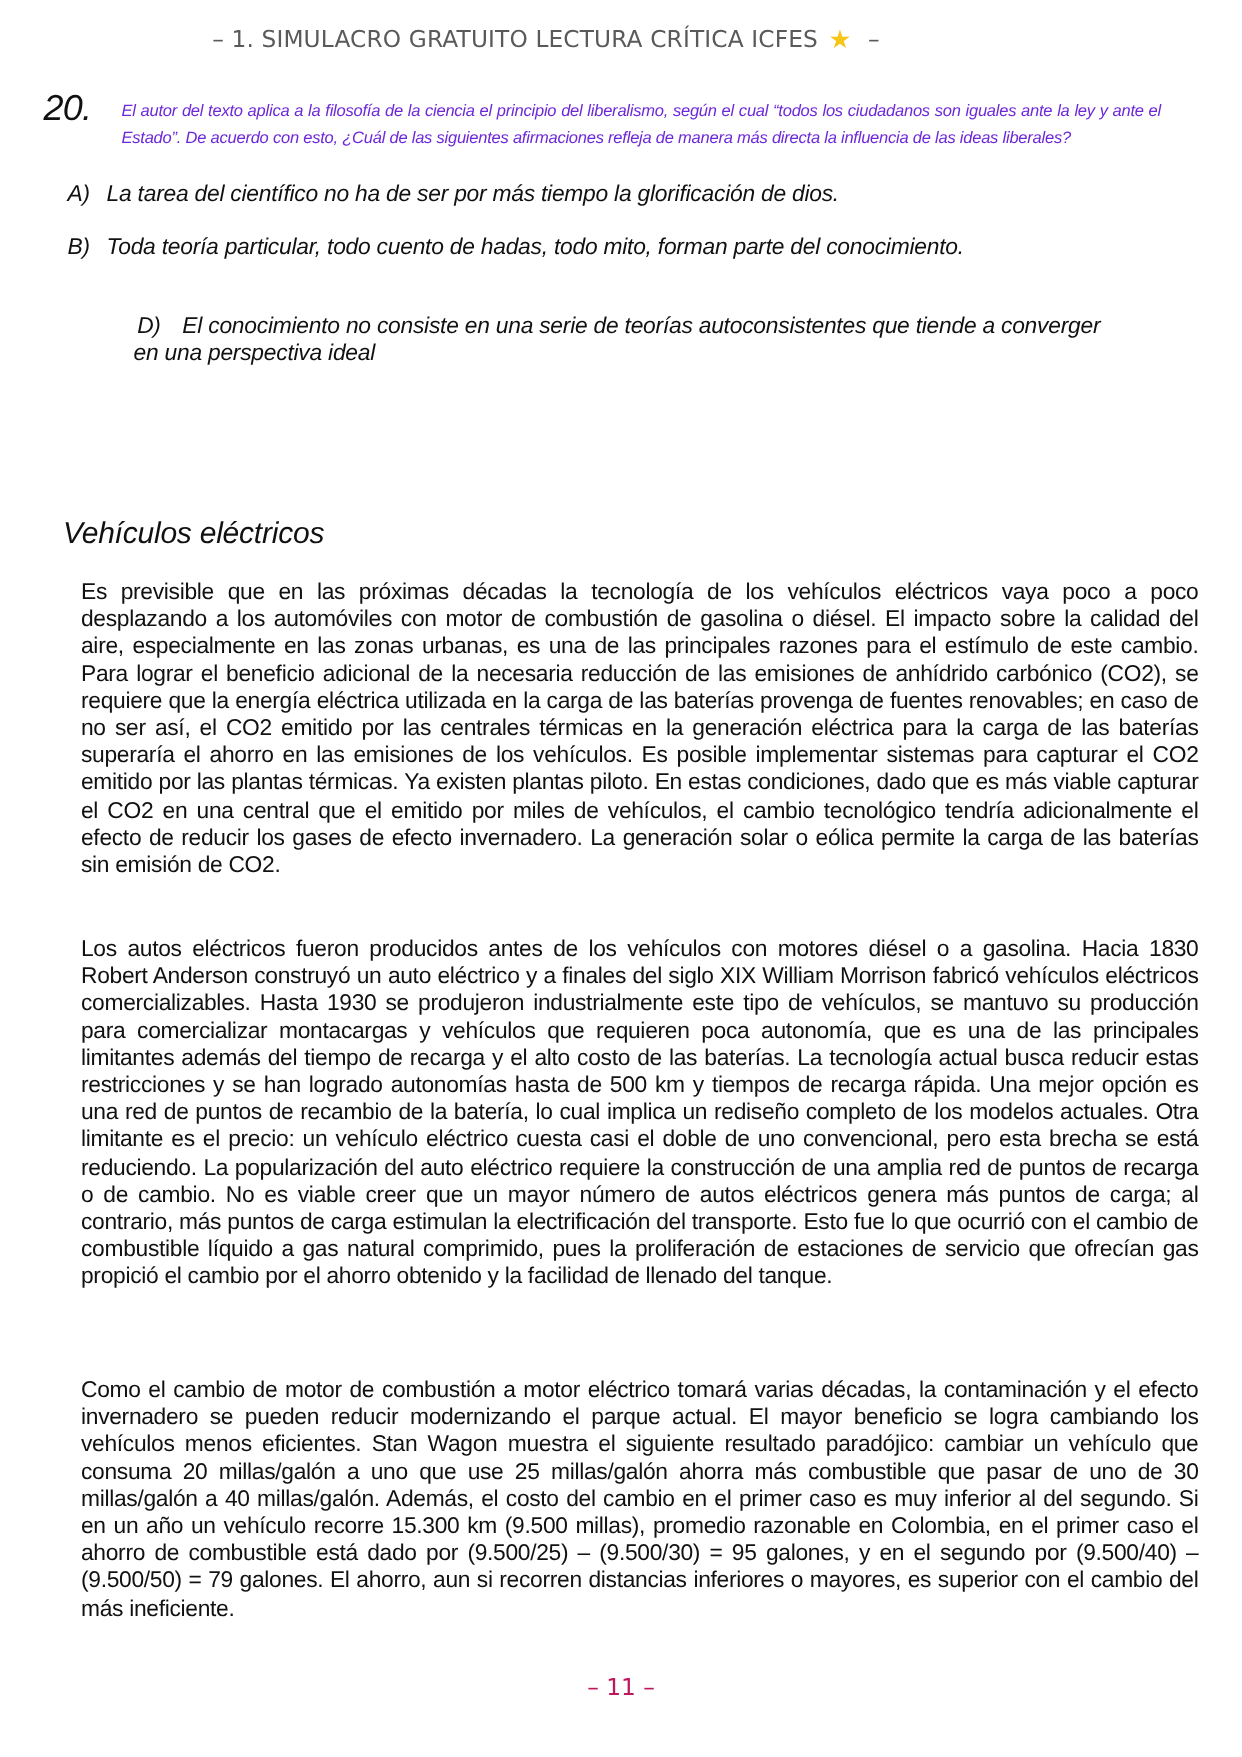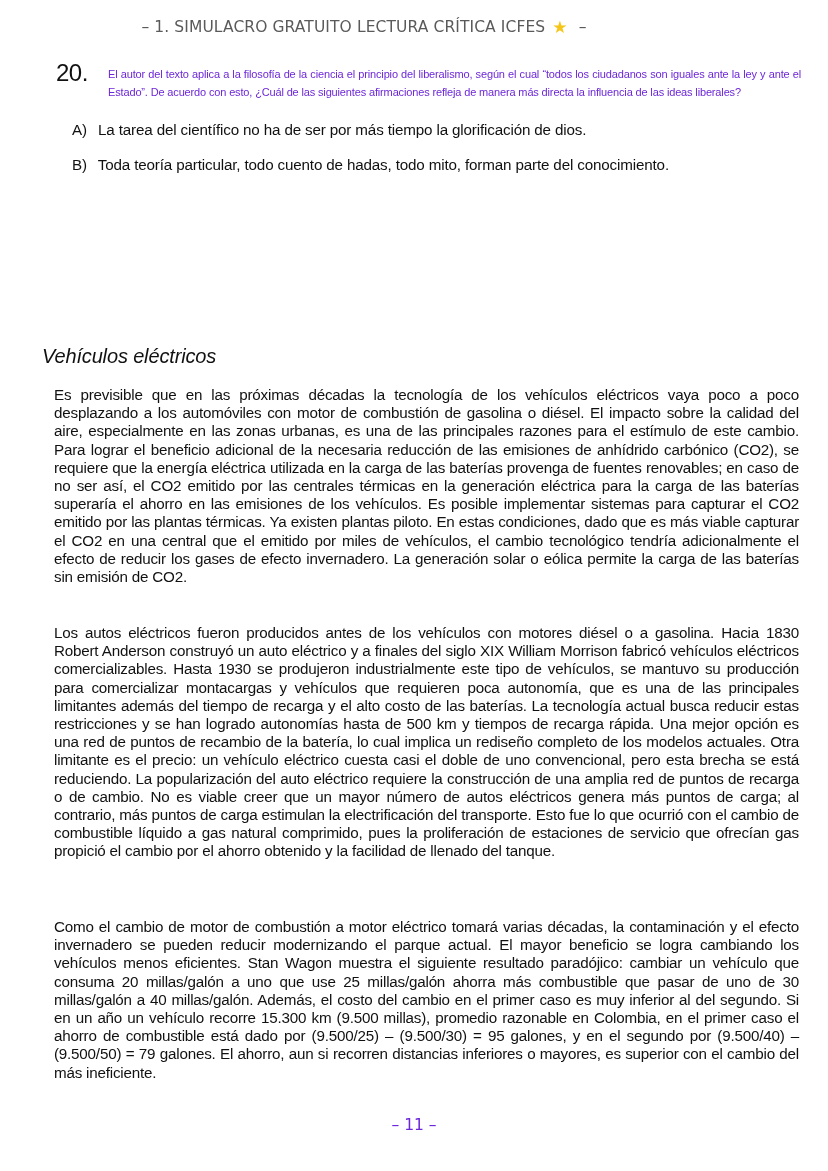--- a/index.html
+++ b/index.html
@@ -28,23 +28,24 @@
     .page-header .star {
       display: inline-block;
       color: #f5c518;
       font-size: 17px;
       margin: 0 6px 0 2px;
       vertical-align: -1px;
     }
     .question {
       position: absolute;
       top: 60px;
-      left: 56px;
+      left: 29px;
       width: 745px;
       font-family: "Liberation Sans", sans-serif;
+      font-style: italic;
     }
     .q-number {
       position: absolute;
       left: 0;
       top: 0;
       font-family: "Liberation Sans", sans-serif;
       font-size: 24px;
       line-height: 26px;
       color: #111;
       letter-spacing: -0.5px;
@@ -105,21 +106,21 @@
     .p2 { top: 612px; }
     .p3 { top: 906px; }
     .page-footer {
       position: absolute;
       top: 1116px;
       left: 0;
       width: 828px;
       text-align: center;
       font-family: "DejaVu Sans", sans-serif;
       font-size: 15.5px;
-      color: #6d28d9;
+      color: #be185d;
     }
   </style>
 </head>
 <body>
 
 <div class="page-header">
   <span>– 1. SIMULACRO GRATUITO LECTURA CRÍTICA ICFES</span>
   <span class="star">★</span>
   <span>–</span>
 </div>
@@ -127,20 +128,23 @@
 <div class="question">
   <div class="q-number">20.</div>
   <div class="q-stem">El autor del texto aplica a la filosofía de la ciencia el principio del liberalismo, según el cual “todos los ciudadanos son iguales ante la ley y ante el Estado”. De acuerdo con esto, ¿Cuál de las siguientes afirmaciones refleja de manera más directa la influencia de las ideas liberales?</div>
   <div class="options">
     <div class="option">
       <span class="opt-letter">A)</span><span> La tarea del científico no ha de ser por más tiempo la glorificación de dios.</span>
     </div>
     <div class="option">
       <span class="opt-letter">B)</span><span> Toda teoría particular, todo cuento de hadas, todo mito, forman parte del conocimiento.</span>
     </div>
+    <div class="option" style="white-space: pre-wrap;">
+      <span class="opt-letter">D)</span><span>  El conocimiento no consiste en una serie de teorías autoconsistentes que tiende a converger en una perspectiva ideal</span>
+    </div>
   </div>
 </div>
 
 <div class="section section-title">Vehículos eléctricos</div>
 
 <p class="passage p1">Es previsible que en las próximas décadas la tecnología de los vehículos eléctricos vaya poco a poco desplazando a los automóviles con motor de combustión de gasolina o diésel. El impacto sobre la calidad del aire, especialmente en las zonas urbanas, es una de las principales razones para el estímulo de este cambio. Para lograr el beneficio adicional de la necesaria reducción de las emisiones de anhídrido carbónico (CO2), se requiere que la energía eléctrica utilizada en la carga de las baterías provenga de fuentes renovables; en caso de no ser así, el CO2 emitido por las centrales térmicas en la generación eléctrica para la carga de las baterías superaría el ahorro en las emisiones de los vehículos. Es posible implementar sistemas para capturar el CO2 emitido por las plantas térmicas. Ya existen plantas piloto. En estas condiciones, dado que es más viable capturar el CO2 en una central que el emitido por miles de vehículos, el cambio tecnológico tendría adicionalmente el efecto de reducir los gases de efecto invernadero. La generación solar o eólica permite la carga de las baterías sin emisión de CO2.</p>
 <p class="passage p2">Los autos eléctricos fueron producidos antes de los vehículos con motores diésel o a gasolina. Hacia 1830 Robert Anderson construyó un auto eléctrico y a finales del siglo XIX William Morrison fabricó vehículos eléctricos comercializables. Hasta 1930 se produjeron industrialmente este tipo de vehículos, se mantuvo su producción para comercializar montacargas y vehículos que requieren poca autonomía, que es una de las principales limitantes además del tiempo de recarga y el alto costo de las baterías. La tecnología actual busca reducir estas restricciones y se han logrado autonomías hasta de 500 km y tiempos de recarga rápida. Una mejor opción es una red de puntos de recambio de la batería, lo cual implica un rediseño completo de los modelos actuales. Otra limitante es el precio: un vehículo eléctrico cuesta casi el doble de uno convencional, pero esta brecha se está reduciendo. La popularización del auto eléctrico requiere la construcción de una amplia red de puntos de recarga o de cambio. No es viable creer que un mayor número de autos eléctricos genera más puntos de carga; al contrario, más puntos de carga estimulan la electrificación del transporte. Esto fue lo que ocurrió con el cambio de combustible líquido a gas natural comprimido, pues la proliferación de estaciones de servicio que ofrecían gas propició el cambio por el ahorro obtenido y la facilidad de llenado del tanque.</p>
 <p class="passage p3">Como el cambio de motor de combustión a motor eléctrico tomará varias décadas, la contaminación y el efecto invernadero se pueden reducir modernizando el parque actual. El mayor beneficio se logra cambiando los vehículos menos eficientes. Stan Wagon muestra el siguiente resultado paradójico: cambiar un vehículo que consuma 20 millas/galón a uno que use 25 millas/galón ahorra más combustible que pasar de uno de 30 millas/galón a 40 millas/galón. Además, el costo del cambio en el primer caso es muy inferior al del segundo. Si en un año un vehículo recorre 15.300 km (9.500 millas), promedio razonable en Colombia, en el primer caso el ahorro de combustible está dado por (9.500/25) – (9.500/30) = 95 galones, y en el segundo por (9.500/40) – (9.500/50) = 79 galones. El ahorro, aun si recorren distancias inferiores o mayores, es superior con el cambio del más ineficiente.</p>
 
 <div class="page-footer">– 11 –</div>

